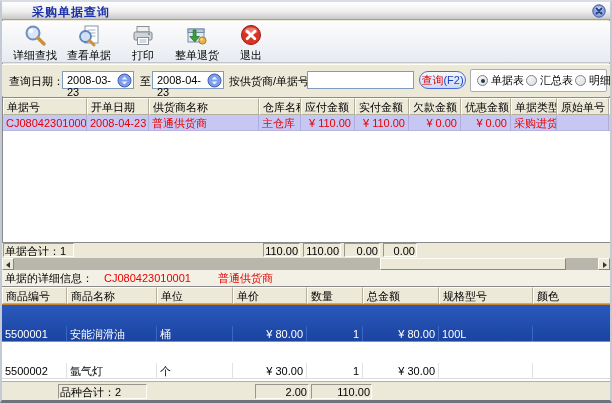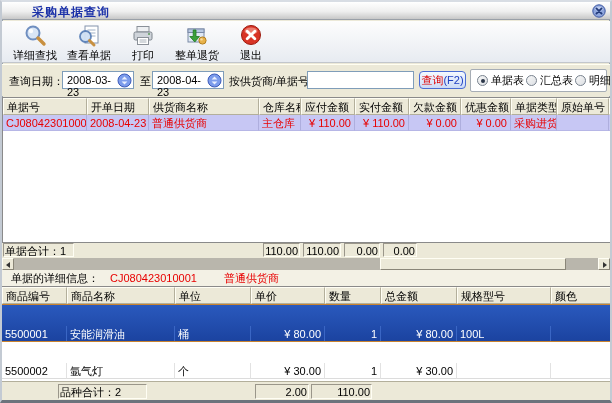--- a/index.html
+++ b/index.html
@@ -22,21 +22,21 @@
   
   .querybar { position:absolute; left:0; top:62px; width:608px; height:32px; background:#ece9d8;
               border-top:1px solid #fffef2; }
   .qlabel { position:absolute; font-size:11px; color:#000; top:9px; white-space:nowrap; }
   .datebox { position:absolute; top:6px; width:72px; height:18px; background:#fff; border:1px solid #7f9db9;
              font-size:11px; padding:2px 16px 0 4px; }
   .spinner { position:absolute; right:1px; top:1px; }
   .searchinput { position:absolute; left:305px; top:6px; width:107px; height:18px; background:#fff;
                  border:1px solid #7f9db9; font-size:11px; padding:0 3px; font-family:inherit; }
   .querybtn { position:absolute; left:417px; top:6px; width:47px; height:18px; border:1px solid #4a6cd4;
-              border-radius:4px; background:linear-gradient(#f5f9ff,#ccdaf6); font-size:11px; text-align:center;
+              border-radius:9px; background:linear-gradient(#f5f9ff,#ccdaf6); font-size:11px; text-align:center;
               line-height:16px; white-space:nowrap; }
   .querybtn .qb-text { color:#e00000; }
   .querybtn .qb-key { color:#2040c0; }
   .radiogroup { position:absolute; left:468px; top:4px; width:137px; height:23px; background:#fff;
                 border:1px solid #a6adb5; border-radius:2px; display:flex; align-items:center; padding:0 6px; gap:2px; }
   .radio { display:flex; align-items:center; gap:3px; font-size:11px; white-space:nowrap; }
   .rdot { width:11px; height:11px; border-radius:50%; border:1px solid #77818d; background:linear-gradient(135deg,#f8f8f8,#dcdfe3); position:relative; }
   .radio.sel .rdot::after { content:""; position:absolute; left:2.5px; top:2.5px; width:4px; height:4px; border-radius:50%; background:#2b3648; }
   
   .maingrid { position:absolute; left:0; top:95px; width:608px; height:146px; background:#fff;
@@ -59,27 +59,27 @@
   .hscroll { position:absolute; left:0; top:256px; width:608px; height:12px; background:#b9b6ac; }
   .sarrow { position:absolute; top:0; width:12px; height:12px; background:#ece9d8;
             border:1px solid; border-color:#fffef4 #8a8678 #8a8678 #fffef4; }
   .sarrow i { position:absolute; top:3px; width:0; height:0; border-style:solid; }
   .sarrow.left i { left:3px; border-width:3px 4px 3px 0; border-color:transparent #333 transparent transparent; }
   .sarrow.right i { left:4px; border-width:3px 0 3px 4px; border-color:transparent transparent transparent #333; }
   .sthumb { position:absolute; left:378px; top:0; width:186px; height:12px; background:#ece9d8;
             border:1px solid; border-color:#fffef4 #8a8678 #8a8678 #fffef4; }
   
   .detailinfo { position:absolute; left:0; top:268px; width:608px; height:16px; background:#f3f1e5;
-                font-size:11px; line-height:16px; padding-left:9px; white-space:nowrap; }
+                font-size:11px; line-height:16px; padding-left:3px; white-space:nowrap; }
   .detailinfo .red { color:#e80000; }
   .detailinfo .docno { margin-left:8px; } .detailinfo .supp { margin-left:24px; }
   
   .detailgrid { position:absolute; left:0; top:284px; width:608px; height:95px; background:#fff;
                 border-top:1px solid #8a8a8a; overflow:hidden; }
-  .dc0{width:65px}.dc1{width:108px}.dc2{width:76px}.dc3{width:74px}.dc4{width:56px}.dc5{width:76px}.dc6{width:94px}.dc7{width:84px}
+  .dc0{width:65px}.dc1{width:90px}.dc2{width:76px}.dc3{width:74px}.dc4{width:56px}.dc5{width:76px}.dc6{width:94px}.dc7{width:84px}
   .drow { display:flex; flex-wrap:nowrap; width:612px; }
   .drow .cell { height:16px; line-height:14px; border-right:1px solid #e2e2e2; border-bottom:1px solid #dcdcdc; color:#000;margin-top:21px; }
   .drow.sel { background:linear-gradient(#2a59bd,#1b43a0); border-top:1px solid #c8832f; border-bottom:1px solid #c8832f; }
   .drow.sel .cell { color:#fff; border-right:1px solid #3a66c4; border-bottom:none; height:15px; }
   
   .footer { position:absolute; left:0; top:379px; width:608px; height:20px; background:#ece9d8; border-top:1px solid #b3af9b; }
   .footer .sumbox { top:2px; height:15px; line-height:13px; }
 </style>
 </head>
 <body>

